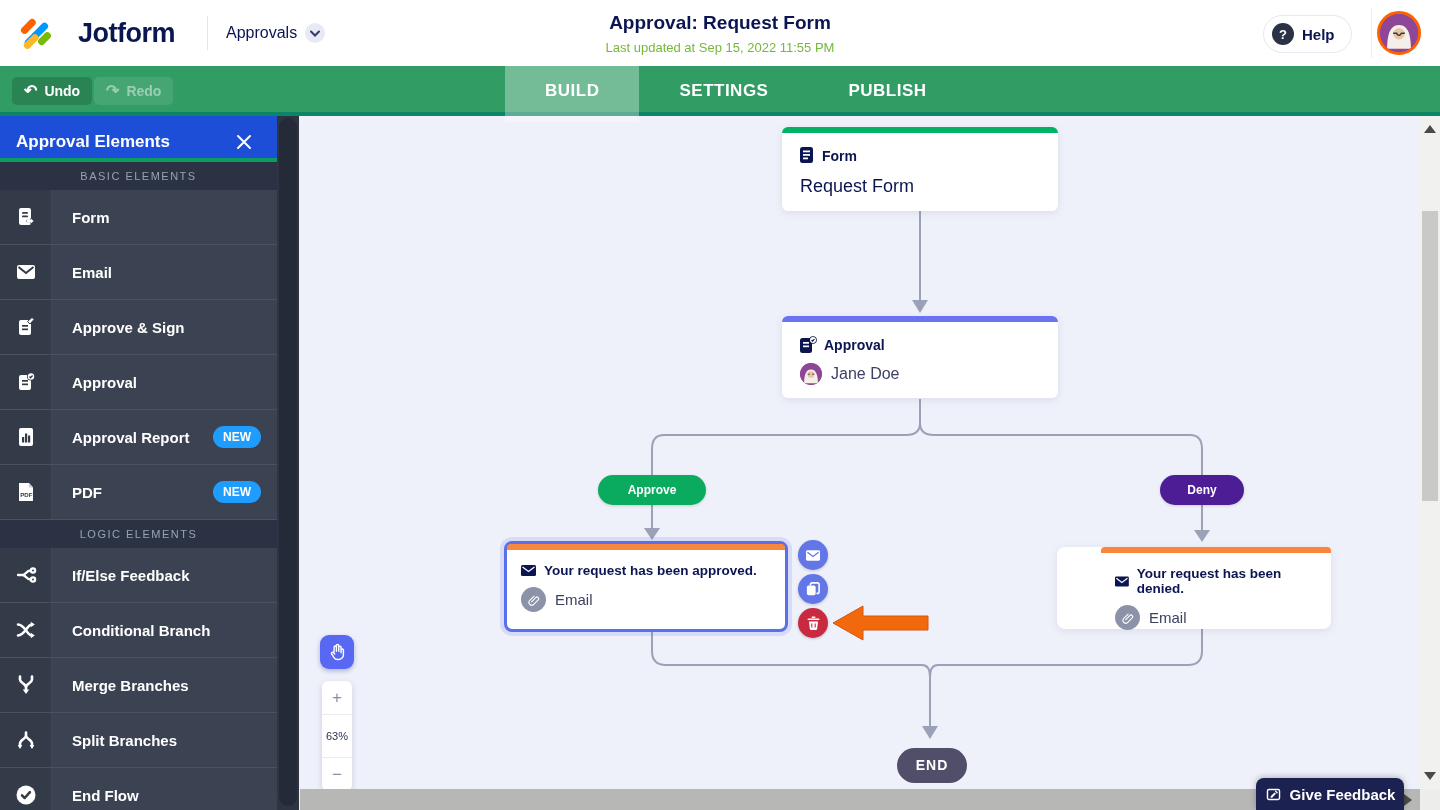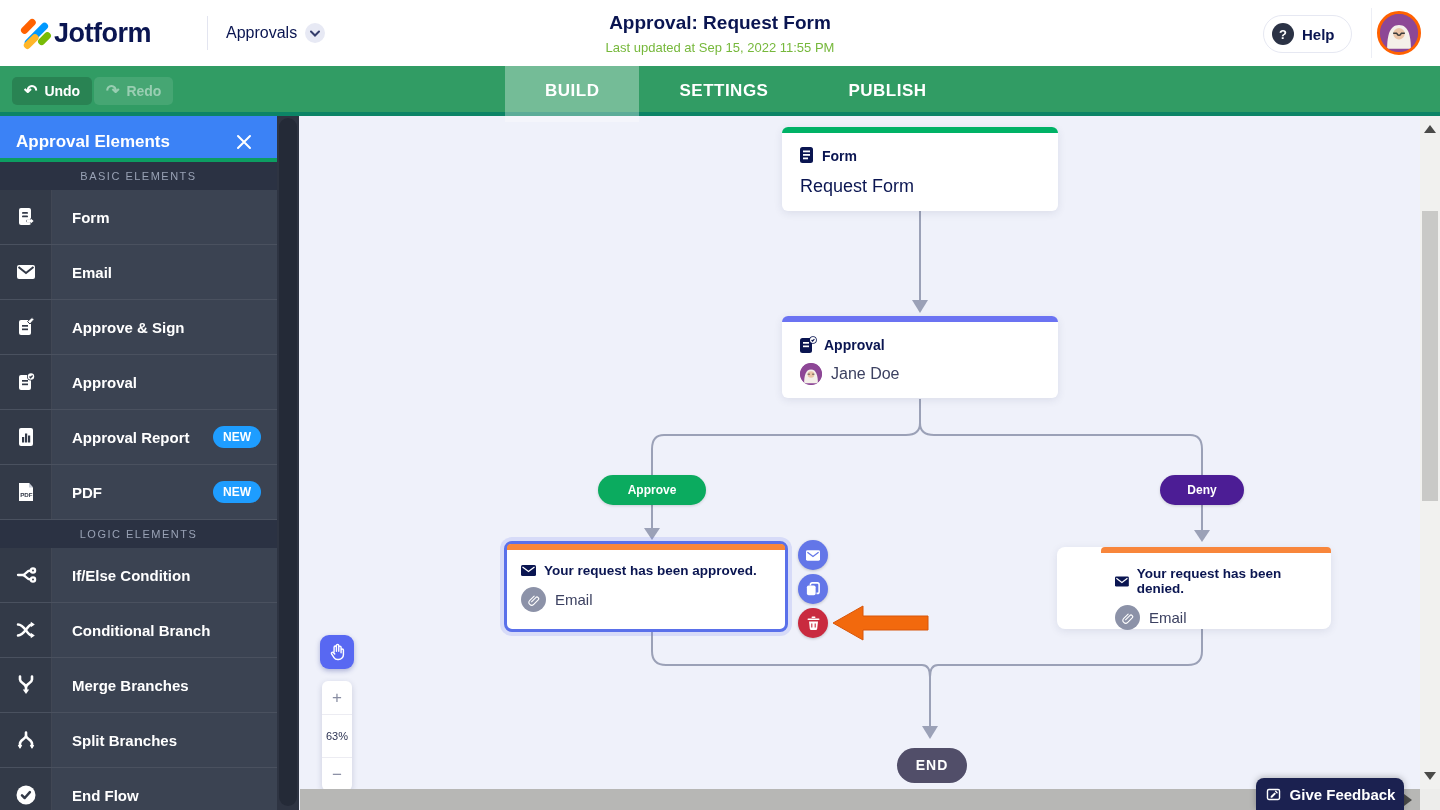--- a/index.html
+++ b/index.html
@@ -4,21 +4,21 @@
 <style>
   * { margin:0; padding:0; box-sizing:border-box; }
   html,body { width:1440px; height:810px; overflow:hidden; }
   body { font-family:"Liberation Sans", sans-serif; }
   .app { position:relative; width:1440px; height:810px; background:#eff1fa; overflow:hidden; }
 
   
   .header { position:absolute; left:0; top:0; width:1440px; height:66px; background:#fff; z-index:30; }
   .logo-wrap { position:absolute; left:16px; top:14px; display:flex; align-items:center; }
   .logo-mark { width:38px; height:38px; }
-  .logo-text { font-size:27px; font-weight:bold; color:#0a1551; margin-left:0; letter-spacing:-0.5px; }
+  .logo-text { font-size:27px; font-weight:bold; color:#0a1551; margin-left:24px; letter-spacing:-0.5px; }
   .hdr-divider { position:absolute; left:207px; top:16px; width:1px; height:34px; background:#e3e5f0; }
   .nav-current { position:absolute; left:226px; top:23px; font-size:16px; color:#0a1551; display:flex; align-items:center; cursor:pointer; }
   .chev-circle { width:20px; height:20px; border-radius:50%; background:#e7e9f4; margin-left:8px; display:flex; align-items:center; justify-content:center; }
   .title-block { position:absolute; left:420px; top:12px; width:600px; text-align:center; }
   .page-title { font-size:19px; font-weight:bold; color:#0a1551; }
   .page-subtitle { font-size:13px; color:#76b83b; margin-top:6px; }
   .help-btn { position:absolute; left:1263px; top:15px; height:38px; padding:0 16px 0 8px; border:1px solid #e6e8f2; border-radius:19px; display:flex; align-items:center; gap:8px; background:#fff; cursor:pointer; }
   .help-q { width:22px; height:22px; border-radius:50%; background:#2b3245; color:#fff; font-size:13px; font-weight:bold; display:flex; align-items:center; justify-content:center; }
   .help-label { font-size:15px; font-weight:bold; color:#0a1551; }
   .hdr-divider2 { position:absolute; left:1371px; top:8px; width:1px; height:50px; background:#eceef5; }
@@ -31,21 +31,21 @@
   .undo-btn, .redo-btn { position:absolute; top:11px; height:28px; border-radius:5px; display:flex; align-items:center; gap:7px; padding:0 12px; font-size:14px; font-weight:bold; cursor:pointer; }
   .undo-btn { left:12px; background:rgba(0,0,0,0.16); color:#fff; }
   .redo-btn { left:94px; background:rgba(255,255,255,0.10); color:rgba(255,255,255,0.45); }
   .undo-btn .ico, .redo-btn .ico { font-size:16px; line-height:1; }
   .tabs { position:absolute; left:505px; top:0; height:50px; display:flex; z-index:2; }
   .tab { height:56px; line-height:50px; padding:0 40px; color:#fff; font-size:17px; font-weight:bold; letter-spacing:0.5px; cursor:pointer; }
   .tab.active { background:rgba(255,255,255,0.33); }
 
   
   .sidebar { position:absolute; left:0; top:116px; width:299px; height:694px; background:#3b4352; z-index:20; overflow:hidden; }
-  .sb-header { position:absolute; left:0; top:0; width:299px; height:52px; background:#3b82f6; display:flex; align-items:center; }
+  .sb-header { position:absolute; left:0; top:0; width:299px; height:52px; background:#1d4ed8; display:flex; align-items:center; }
   .sb-title { color:#fff; font-size:17px; font-weight:bold; margin-left:16px; flex:1; }
   .sb-close { width:30px; height:30px; margin-right:40px; display:flex; align-items:center; justify-content:center; cursor:pointer; }
   .sb-green { position:absolute; left:0; top:42px; width:299px; height:4px; background:#0d9d62; }
   .sb-list { position:absolute; left:0; top:46px; width:277px; }
   .section-label { height:28px; background:#2b3243; color:#99a2b5; font-size:11px; letter-spacing:1.5px; display:flex; align-items:center; justify-content:center; }
   .sb-row { display:flex; height:55px; border-bottom:1px solid rgba(255,255,255,0.08); cursor:pointer; }
   .sb-icon-cell { width:52px; background:#333a48; border-right:1px solid rgba(255,255,255,0.07); display:flex; align-items:center; justify-content:center; flex:none; }
   .sb-icon-cell svg { width:24px; height:24px; }
   .sb-label-cell { flex:1; background:#3b4352; display:flex; align-items:center; padding:0 16px 0 20px; }
   .sb-label { color:#fff; font-size:15px; font-weight:bold; }
@@ -263,21 +263,21 @@
         <div class="section-label">LOGIC ELEMENTS</div>
         <div class="sb-row">
           <div class="sb-icon-cell">
             <svg viewBox="0 0 24 24" fill="none" stroke="#fff" stroke-width="2.3" stroke-linecap="round">
               <path d="M4 12h4.5c3.5 0 3.5-4.5 8-4.5M8.5 12c3.5 0 3.5 4.5 8 4.5"></path>
               <circle cx="19" cy="7.5" r="2.1" fill="none"></circle>
               <circle cx="19" cy="16.5" r="2.1" fill="none"></circle>
             </svg>
           </div>
           <div class="sb-label-cell">
-            <span class="sb-label">If/Else Condition</span>
+            <span class="sb-label">If/Else Feedback</span>
           </div>
         </div>
         <div class="sb-row">
           <div class="sb-icon-cell">
             <svg viewBox="0 0 24 24" fill="none" stroke="#fff" stroke-width="2.5" stroke-linecap="round">
               <path d="M4 6.5c7 0 9 11 14 11M4 17.5c7 0 9-11 14-11"></path>
               <path d="m16.8 3.8 4 2.7-4 2.7zM16.8 14.8l4 2.7-4 2.7z" fill="#fff" stroke="none"></path>
             </svg>
           </div>
           <div class="sb-label-cell">

